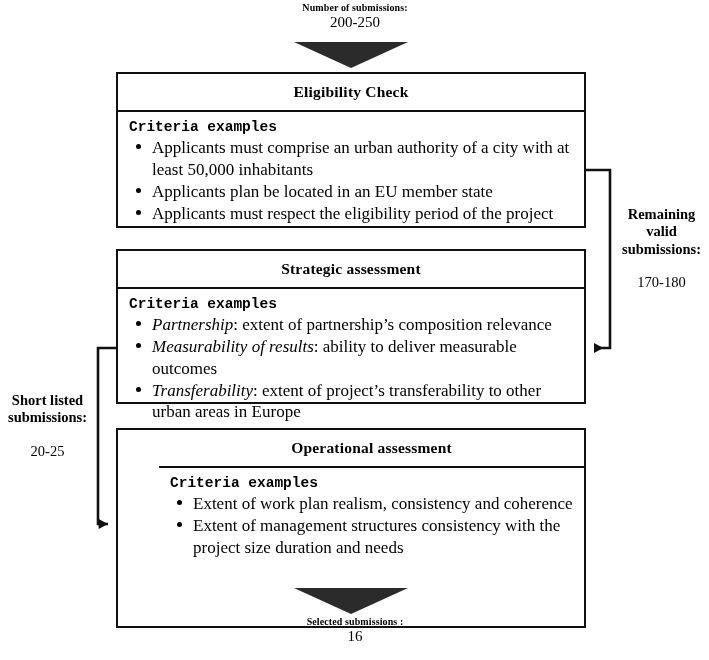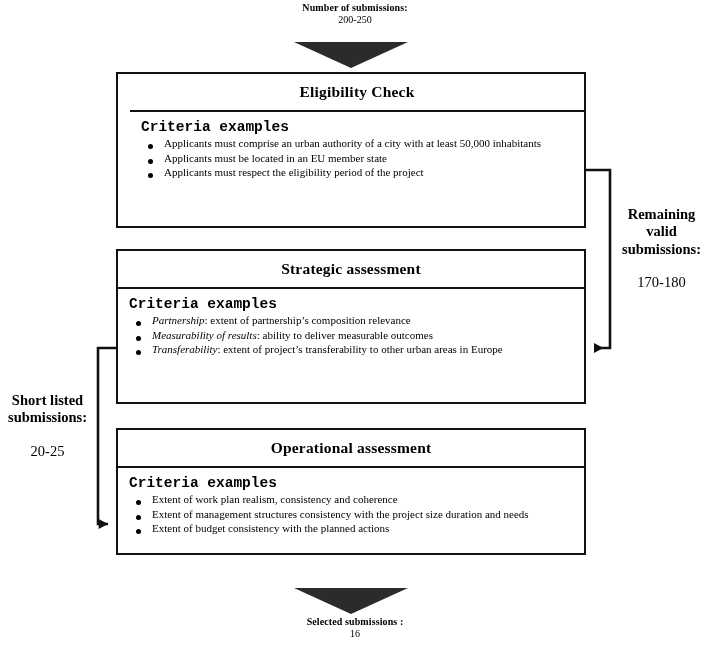--- a/index.html
+++ b/index.html
@@ -27,21 +27,21 @@
     line-height: 1.18;
   }
   .caption .cap-title {
     font-weight: bold;
     font-size: 10px;
     letter-spacing: 0.1px;
     white-space: nowrap;
   }
   .caption .cap-value {
     font-weight: normal;
-    font-size: 10px;
+    font-size: 15px;
     white-space: nowrap;
   }
 
   
   .fat-arrow {
     position: absolute;
     width: 0;
     height: 0;
     border-left: 57px solid transparent;
     border-right: 57px solid transparent;
@@ -81,21 +81,21 @@
     line-height: 1.25;
     font-family: Liberation Mono, monospace;
   }
   ul.criteria-list {
     list-style: none;
     margin: 0;
     padding: 0;
   }
   ul.criteria-list li {
     position: relative;
-    font-size: 11px;
+    font-size: 17px;
     line-height: 1.27;
     padding-left: 24px;
     margin: 0 0 0.5px 0;
   }
   ul.criteria-list li::before {
     content: "";
     position: absolute;
     left: 8px;
     top: 7px;
     width: 5px;
@@ -139,32 +139,32 @@
 
 <div id="canvas">
 
   <div class="caption" style="left:234px; top:2px; width:242px;">
     <div class="cap-title">Number of submissions:</div>
     <div class="cap-value">200-250</div>
   </div>
 
   <div class="fat-arrow" style="left:294px; top:42px;"></div>
 
-  <div class="stage-box" style="top:72px; height:156px;padding-left:12px;">
+  <div class="stage-box" style="top:72px; height:156px;">
     <div class="stage-header">
       <span class="stage-title">Eligibility Check</span>
     </div>
     <div class="stage-body">
       <div class="criteria-label">Criteria examples</div>
       <ul class="criteria-list">
         <li>
           <span>Applicants must comprise an urban authority of a city with at least 50,000 inhabitants</span>
         </li>
         <li>
-          <span>Applicants must be located in an EU member state</span>
+          <span>Applicants plan be located in an EU member state</span>
         </li>
         <li>
           <span>Applicants must respect the eligibility period of the project</span>
         </li>
       </ul>
     </div>
   </div>
 
   <div class="stage-box" style="top:249px; height:155px;">
     <div class="stage-header">
@@ -179,35 +179,32 @@
         <li>
           <em>Measurability of results</em><span>: ability to deliver measurable outcomes</span>
         </li>
         <li>
           <em>Transferability</em><span>: extent of project’s transferability to other urban areas in Europe</span>
         </li>
       </ul>
     </div>
   </div>
 
-  <div class="stage-box" style="top:428px; height:127px;">
+  <div class="stage-box" style="top:428px; height:200px;padding-left:41px;">
     <div class="stage-header">
       <span class="stage-title">Operational assessment</span>
     </div>
     <div class="stage-body">
       <div class="criteria-label">Criteria examples</div>
       <ul class="criteria-list">
         <li>
           <span>Extent of work plan realism, consistency and coherence</span>
         </li>
         <li>
           <span>Extent of management structures consistency with the project size duration and needs</span>
-        </li>
-        <li>
-          <span>Extent of budget consistency with the planned actions</span>
         </li>
       </ul>
     </div>
   </div>
 
   <div class="fat-arrow" style="left:294px; top:588px;"></div>
 
   <div class="caption" style="left:234px; top:616px; width:242px;">
     <div class="cap-title">Selected submissions :</div>
     <div class="cap-value">16</div>

